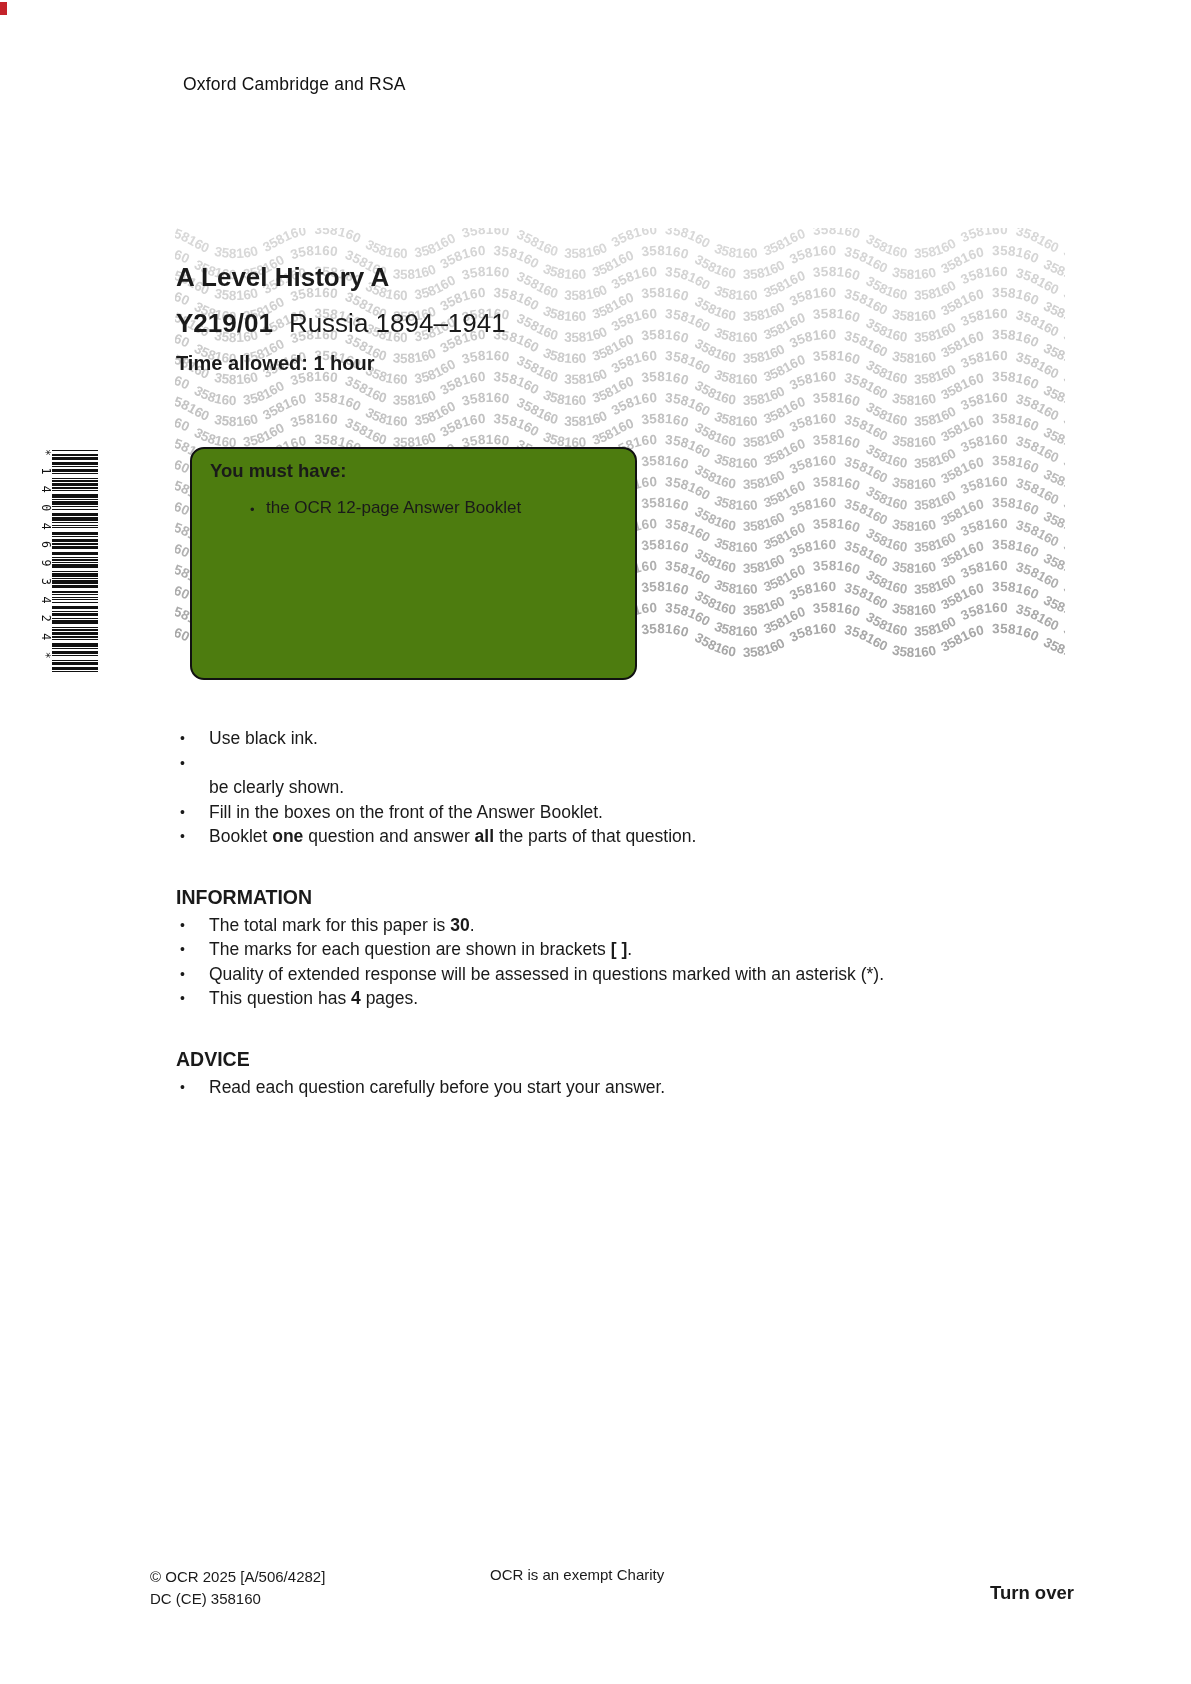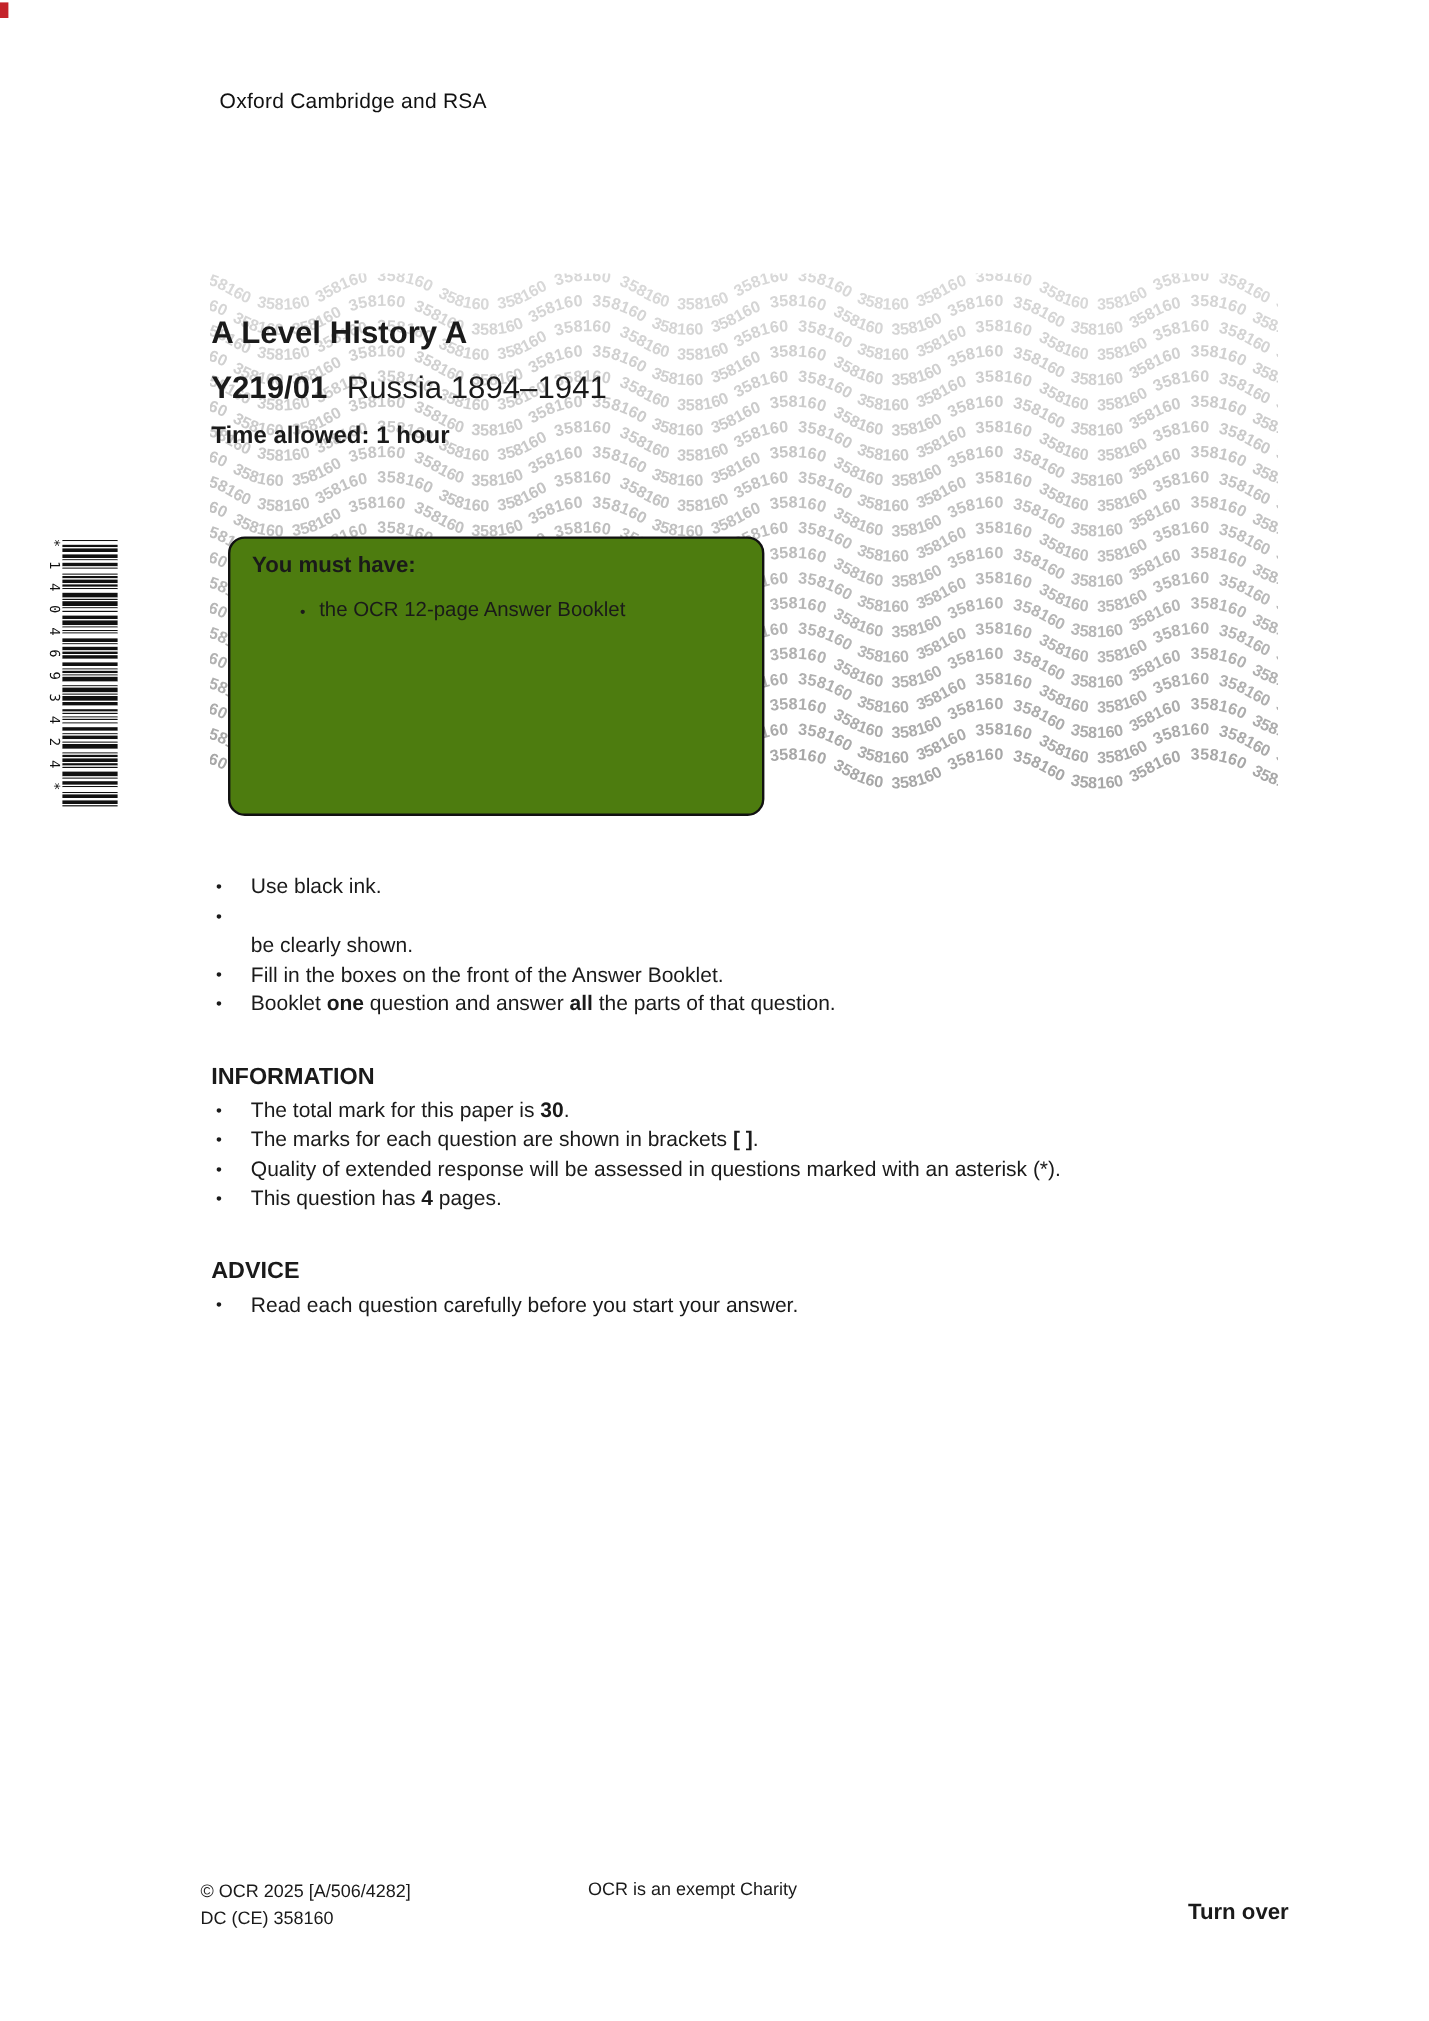--- a/index.html
+++ b/index.html
@@ -43,21 +43,21 @@
   
   .sections{position:absolute;left:176px;top:726px;width:822px;z-index:1;}
   .section{margin-bottom:35px;}
   .sec-head{font-size:19.5px;font-weight:bold;line-height:26px;margin:0 0 3px 0;}
   .sections ul{list-style:none;margin:0;padding:0;}
   .sections li{display:flex;font-size:17.5px;line-height:24.5px;}
   .sections .blt{flex:0 0 29px;padding-left:4px;font-size:14px;}
   .sections .btext{flex:1 1 auto;}
 
   
-  .f-left{position:absolute;left:150px;top:1566px;font-size:15px;line-height:22px;z-index:1;margin-left:17px;}
+  .f-left{position:absolute;left:150px;top:1566px;font-size:15px;line-height:22px;z-index:1;}
   .f-center{position:absolute;left:490px;top:1566px;font-size:15px;z-index:1;}
   .f-right{position:absolute;left:990px;top:1582px;font-size:18.5px;font-weight:bold;z-index:1;}
 </style>
 </head>
 <body>
 
 <div class="page">
 
   <div class="artifact"></div>
 

